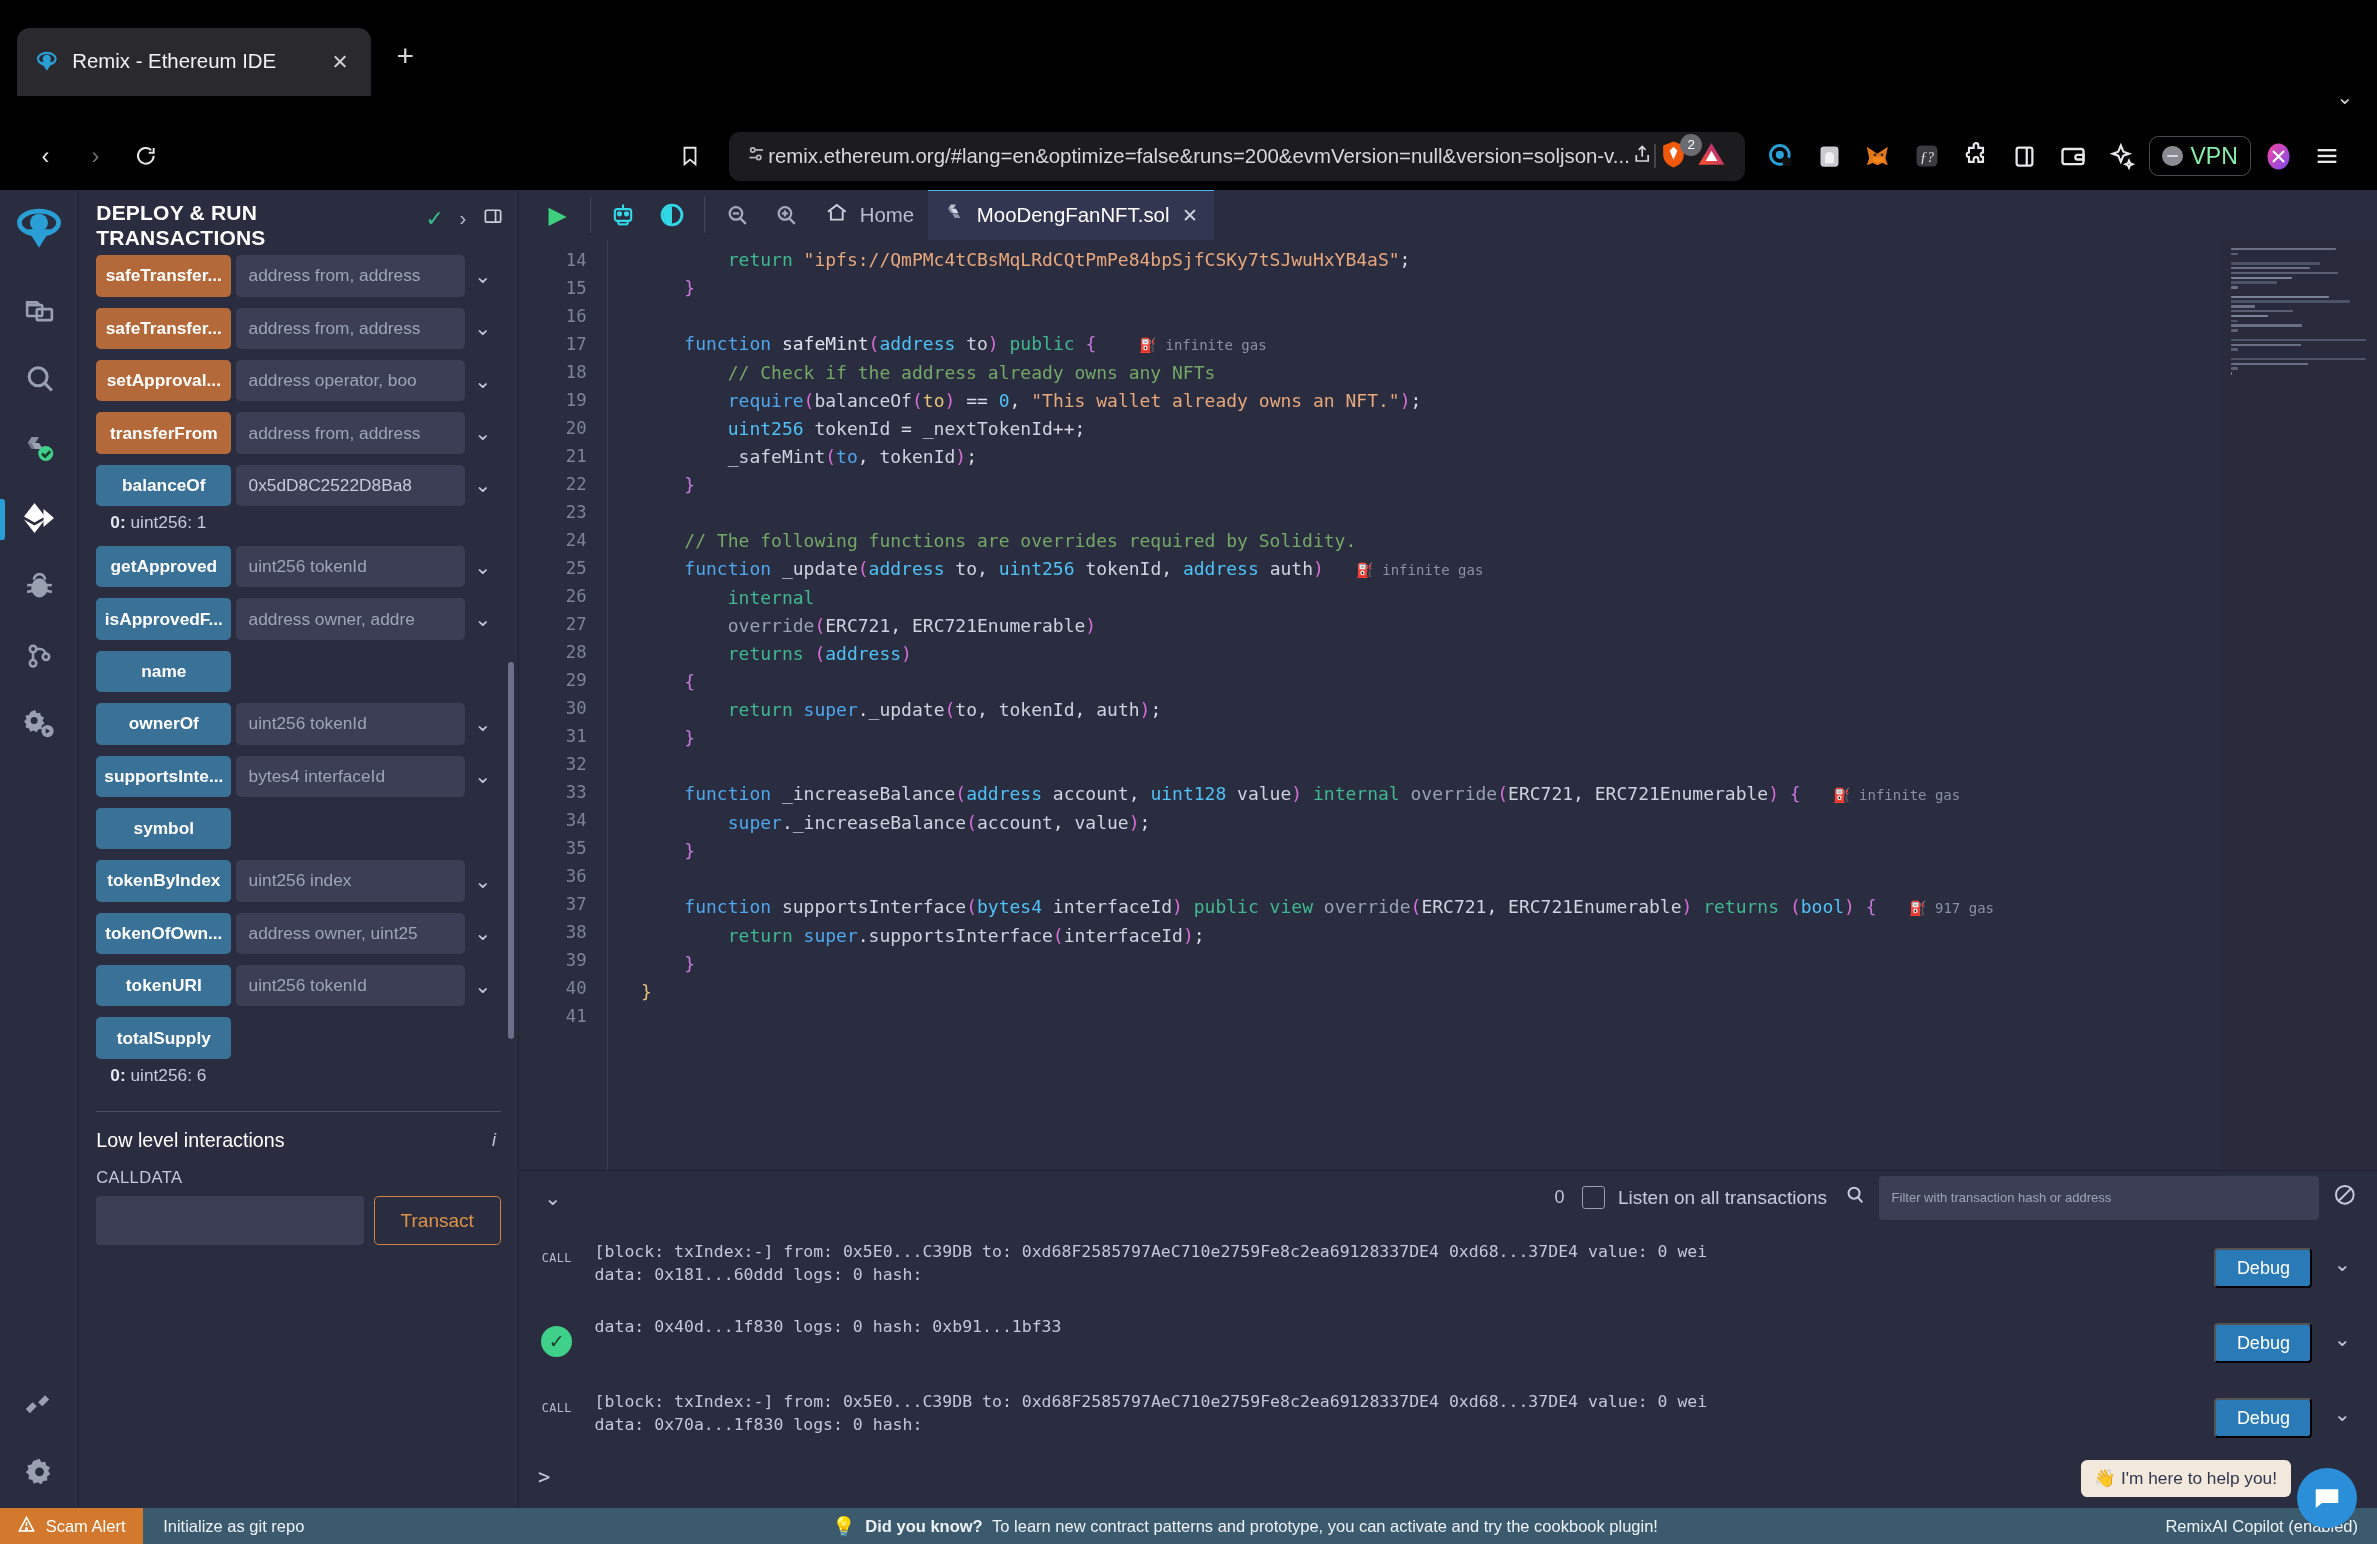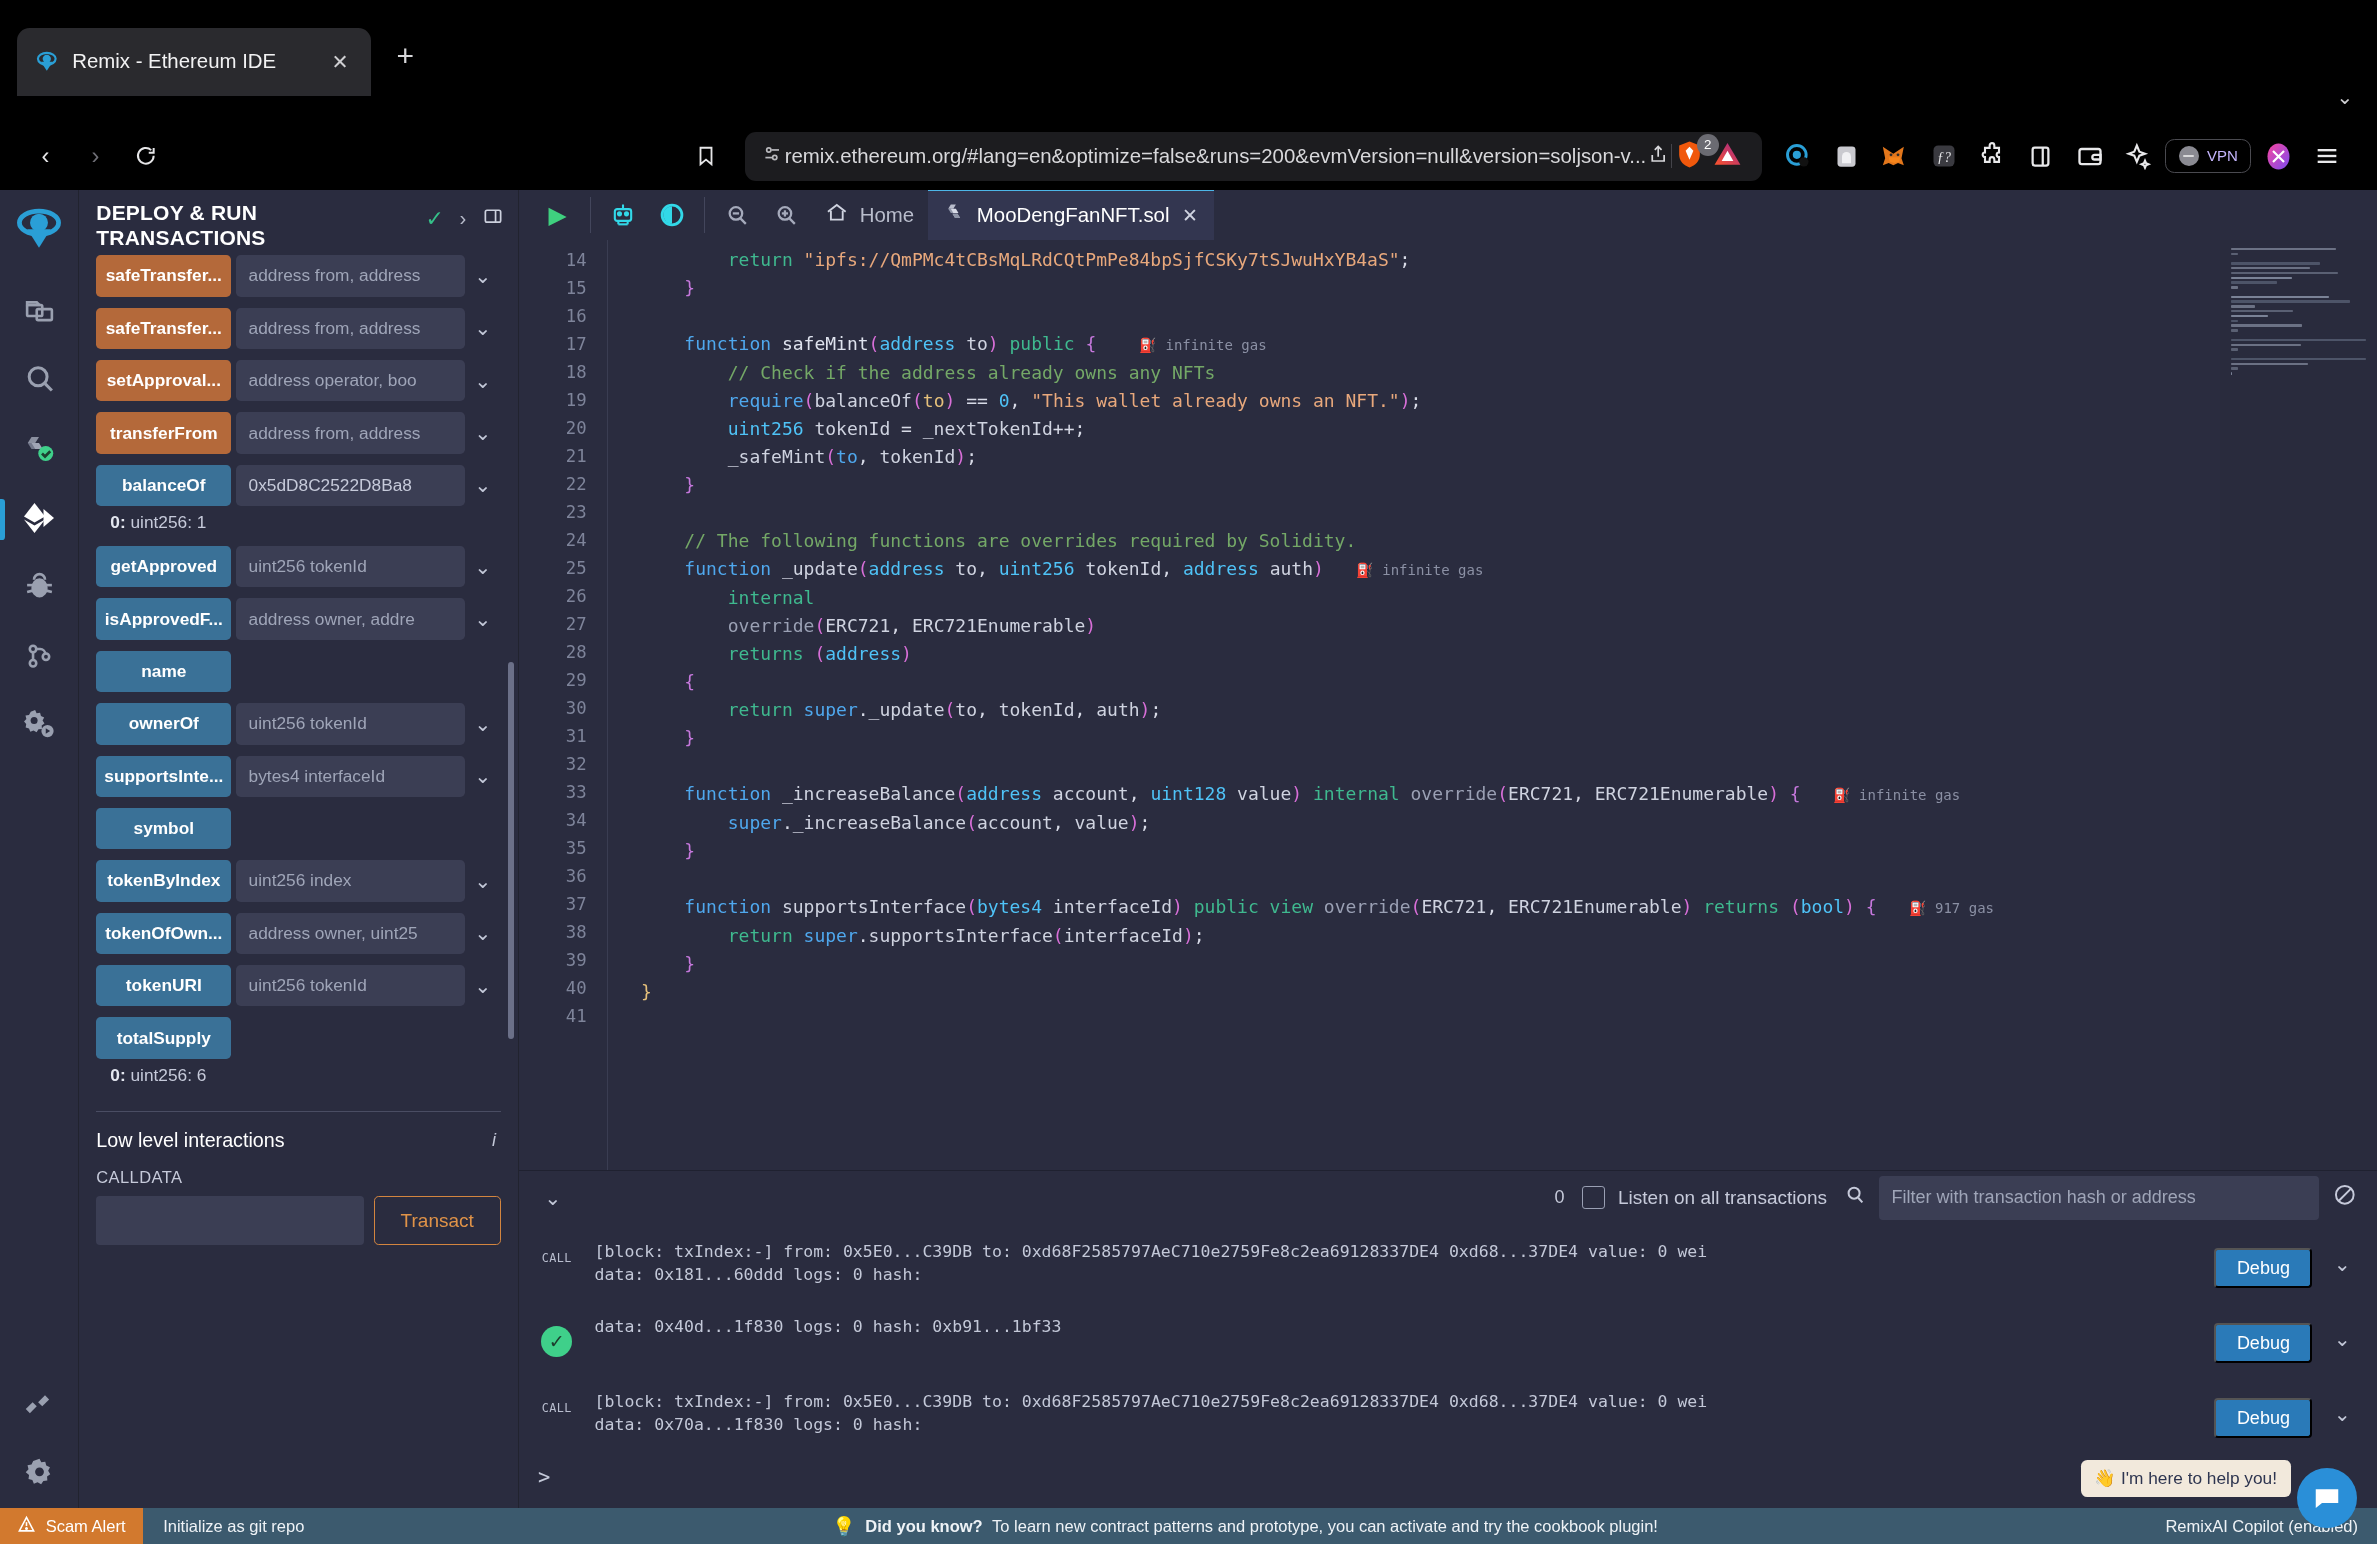--- a/index.html
+++ b/index.html
@@ -37,21 +37,21 @@
   .url-sep { width:1.6px; height:23.6px; background:#44444a; }
   .brave-badge { position:relative; width:35px; height:35px; }
   .badge-count {
     position:absolute; top:-4.7px; right:-9.4px; background:#6b6b72; color:#fff; font-size:13.4px;
     border-radius:50%; width:22px; height:22px; display:flex;align-items:center;justify-content:center;
   }
   .ext-row { display:flex; align-items:center; gap: 4.7px; padding-right: 7.9px;}
   .exticon { width:44px; height:44px; display:flex; align-items:center; justify-content:center; color:#e8e8ea; }
   .vpn-pill {
     display:flex;align-items:center;gap:7.9px;border:0.8px solid #4a4a50;border-radius:9.4px;
-    padding: 5.5px 12.6px; color:#c4b5fd; font-size:15px;
+    padding: 5.5px 12.6px; color:#86efac; font-size:23px;
   }
   .vpn-dot { width:20.4px;height:20.4px;border-radius:50%;background:#8a8a92; display:flex;align-items:center;justify-content:center;}
   .vpn-dot:after{content:"";display:block;width:11px;height:2.4px;background:#d8d8da;border-radius:1.6px;}
 
   
   .app { flex:1; display:flex; flex-direction:column; background:#bef264; min-height:0; }
   .appmain { flex:1; display:flex; min-height:0; }
 
   .iconbar {
     width: 79px; background:#2a2c3f; display:flex; flex-direction:column; align-items:center;
@@ -161,21 +161,21 @@
   .terminal { height: 338px; flex:0 0 338px; display:flex; flex-direction:column; background:#2a2c3f; border-top:0.8px solid #1f2130;}
   .term-bar { height:53px; display:flex; align-items:center; padding: 0 20.4px 0 15.7px; gap:0; background:#2a2c3f;}
   .term-chevs { color:#c3c8d8; font-size:20.4px; width:36px; display:flex;align-items:center;justify-content:center;}
   .term-spacer { flex:1; }
   .term-count { color:#c6cada; font-size:18px; padding-right:17.3px;}
   .term-check { width:23.6px;height:23.6px;border:1.6px solid #9aa0b4; border-radius:3.1px; margin-right:12.6px;}
   .term-listen { color:#c6cada; font-size:19px; padding-right:17.3px; }
   .term-search-ico { color:#c6cada; font-size:20.4px; padding-right: 12.6px;}
   .term-filter {
     width: 440px; height:44px; background:#3b3e54; border-radius:3.9px; display:flex; align-items:center;
-    padding: 0 12.6px; color:#9fa5b8; font-size:18px;
+    padding: 0 12.6px; color:#9fa5b8; font-size:13px;
   }
   .term-ban { color:#c6cada; font-size:23.6px; padding-left: 14px;}
 
   .term-body { flex:1; overflow:hidden; background:#2a2c3f; position:relative; padding-top:7.9px;}
   .tx {
     display:flex; align-items:flex-start; padding: 7.9px 15.7px 7.9px 17.3px; gap: 17.3px; position:relative; min-height: 75px;
   }
   .tx-badge { width:41px; flex:0 0 41px; display:flex; align-items:center; justify-content:center; padding-top:11px;}
   .tx-call { color:#b9bec f; color:#b9becf; font-size:11.8px; font-family:"DejaVu Sans Mono", monospace; letter-spacing:0.4px;}
   .tx-ok { width:31px;height:31px;border-radius:50%;background:#3fd08a; display:flex;align-items:center;justify-content:center;color:#1c3b2c;font-size:19px;}

